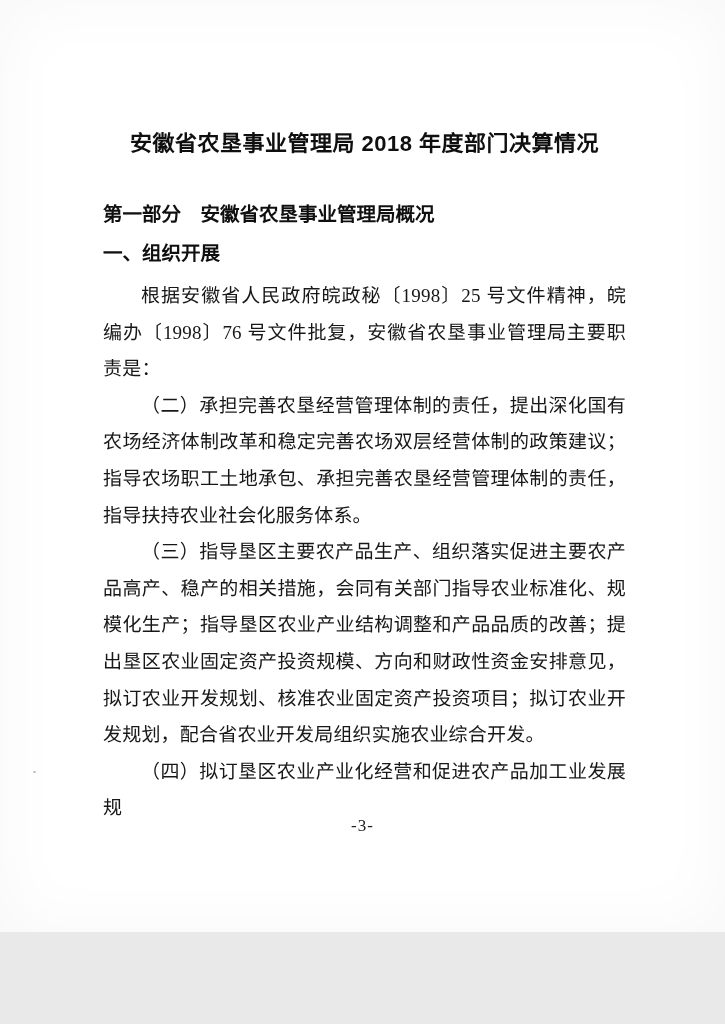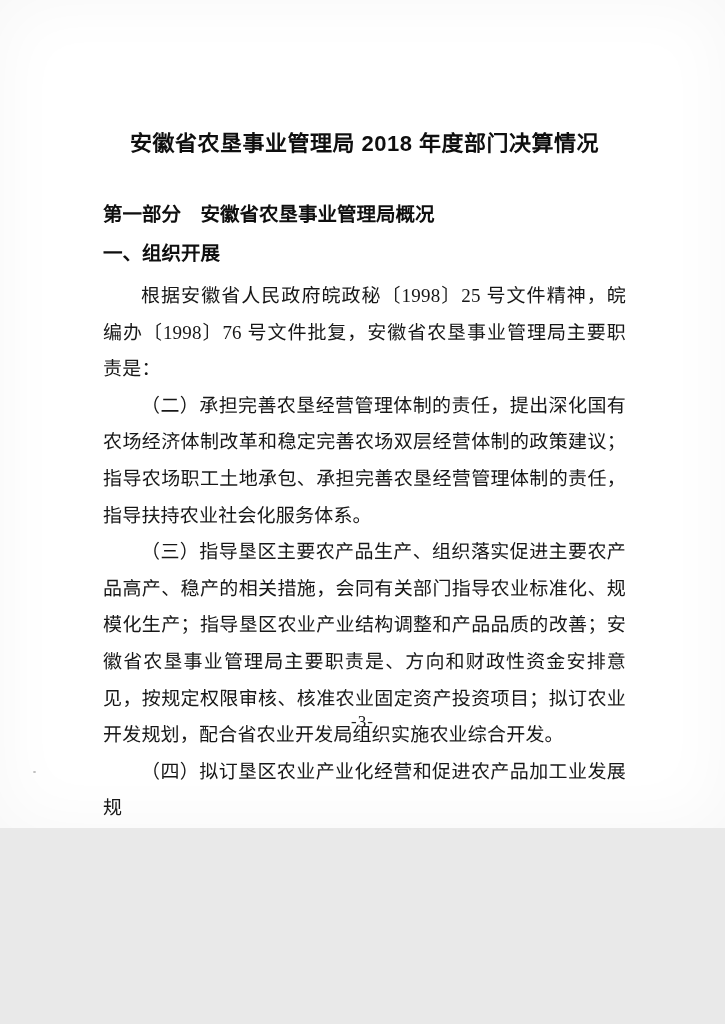--- a/index.html
+++ b/index.html
@@ -2,21 +2,21 @@
 <html lang="zh-CN"><head>
 <meta charset="utf-8">
 <style>
   * { margin: 0; padding: 0; box-sizing: border-box; }
   html, body { background: #e9e9e9; }
   body { font-family: "Liberation Serif", serif; }
 
   .sheet {
     position: relative;
     width: 725px;
-    height: 828px;
+    height: 932px;
     margin: 0 auto;
     background: #ffffff;
     color: #1b1b1b;
     overflow: hidden;
     box-shadow: inset 0 0 70px rgba(0,0,0,0.035);
   }
 
   .content {
     position: absolute;
     left: 103px;
@@ -98,19 +98,19 @@
   <div class="content">
     <h1 class="doc-title">安徽省农垦事业管理局 2018 年度部门决算情况</h1>
 
     <h2 class="part-heading">第一部分　安徽省农垦事业管理局概况</h2>
 
     <h3 class="sub-heading">一、组织开展</h3>
 
     <div class="body-block">
       <p class="body-para">根据安徽省人民政府皖政秘〔1998〕25 号文件精神，皖编办〔1998〕76 号文件批复，安徽省农垦事业管理局主要职责是：</p>
       <p class="body-para">（二）承担完善农垦经营管理体制的责任，提出深化国有农场经济体制改革和稳定完善农场双层经营体制的政策建议；指导农场职工土地承包、承担完善农垦经营管理体制的责任，指导扶持农业社会化服务体系。</p>
-      <p class="body-para">（三）指导垦区主要农产品生产、组织落实促进主要农产品高产、稳产的相关措施，会同有关部门指导农业标准化、规模化生产；指导垦区农业产业结构调整和产品品质的改善；安徽省农垦事业管理局主要职责是、方向和财政性资金安排意见，按规定权限审核、核准农业固定资产投资项目；拟订农业开发规划，配合省农业开发局组织实施农业综合开发。</p>
+      <p class="body-para">（三）指导垦区主要农产品生产、组织落实促进主要农产品高产、稳产的相关措施，会同有关部门指导农业标准化、规模化生产；指导垦区农业产业结构调整和产品品质的改善；提出垦区农业固定资产投资规模、方向和财政性资金安排意见，拟订农业开发规划、核准农业固定资产投资项目；拟订农业开发规划，配合省农业开发局组织实施农业综合开发。</p>
       <p class="body-para">（四）拟订垦区农业产业化经营和促进农产品加工业发展规</p>
     </div>
   </div>
 
   <div class="page-number">-3-</div>
 </div>
 
 </body></html>

